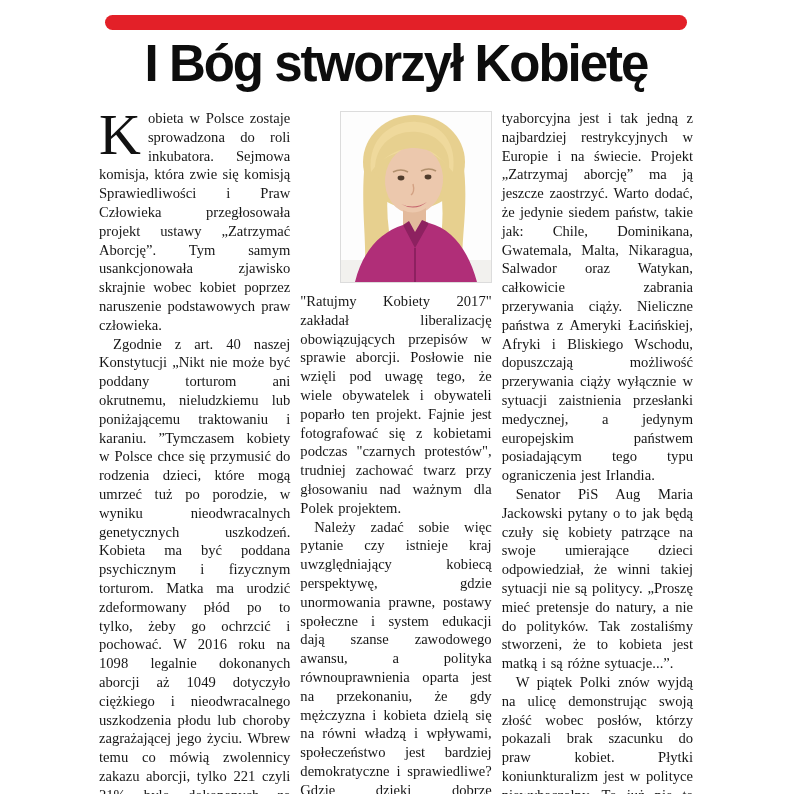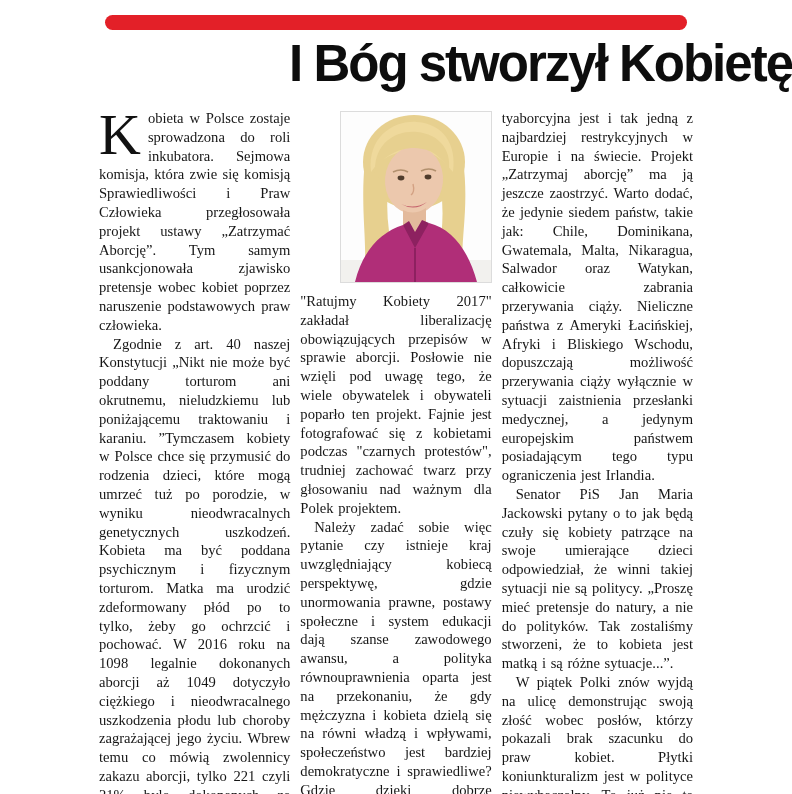--- a/index.html
+++ b/index.html
@@ -6,21 +6,21 @@
   .page {
     position:relative; width:792px; height:794px; background:#ffffff;
     overflow:hidden; font-family:"Liberation Serif", serif;
   }
   .red-bar {
     position:absolute; left:105px; top:15px; width:582px; height:15px;
     border-radius:8px; background:#e32028;
   }
   .headline {
     position:absolute; left:0; top:34px; width:100%; margin:0;
-    text-align:right; font-family:"Liberation Sans", sans-serif;
+    text-align:center; font-family:"Liberation Sans", sans-serif;
     font-weight:bold; font-size:51px; letter-spacing:-2px; color:#0d0d0d;
   }
   .columns {
     position:absolute; left:99px; top:109px; width:594px;
     display:flex; gap:10px;
   }
   .col { flex:1 1 0; min-width:0; }
   .para {
     margin:0; font-size:14.6px; line-height:18.8px; text-align:justify;
     color:#161616; word-spacing:1px; hyphens:auto;
@@ -40,21 +40,21 @@
 
 <div class="page">
 
   <div class="red-bar" style="background: rgb(227, 32, 40);"></div>
 
   <h1 class="headline" style="color: rgb(13, 13, 13);">I Bóg stworzył Kobietę</h1>
 
   <div class="columns">
 
     <div class="col">
-      <p class="para"><span class="dropcap">K</span><span>obieta w Polsce zostaje sprowadzona do roli inkubatora. Sejmowa komisja, która zwie się komisją Sprawiedliwości i Praw Człowieka przegłosowała projekt ustawy „Zatrzymać Aborcję”. Tym samym usankcjonowała zjawisko pretensje wobec kobiet poprzez naruszenie podstawowych praw człowieka.</span></p>
+      <p class="para"><span class="dropcap">K</span><span>obieta w Polsce zostaje sprowadzona do roli inkubatora. Sejmowa komisja, która zwie się komisją Sprawiedliwości i Praw Człowieka przegłosowała projekt ustawy „Zatrzymać Aborcję”. Tym samym usankcjonowała zjawisko skrajnie wobec kobiet poprzez naruszenie podstawowych praw człowieka.</span></p>
       <p class="para indent">Zgodnie z art. 40 naszej Konstytucji „Nikt nie może być poddany torturom ani okrutnemu, nieludzkiemu lub poniżającemu traktowaniu i karaniu. ”Tymczasem kobiety w Polsce chce się przymusić do rodzenia dzieci, które mogą umrzeć tuż po porodzie, w wyniku nieodwracalnych genetycznych uszkodzeń. Kobieta ma być poddana psychicznym i fizycznym torturom. Matka ma urodzić zdeformowany płód po to tylko, żeby go ochrzcić i pochować. W 2016 roku na 1098 legalnie dokonanych aborcji aż 1049 dotyczyło ciężkiego i nieodwracalnego uszkodzenia płodu lub choroby zagrażającej jego życiu. Wbrew temu co mówią zwolennicy zakazu aborcji, tylko 221 czyli 21% było dokonanych ze względu na stwierdzenie zespołu Downa. Osoby o skrajnie ideologicznych poglądach chcą więc zmusić kobiety do rodzenia, bez względu na to, jakie będą tego konsekwencje dla rodziny. Prawie 80% społeczeństwa jest przeciwna zaostrzeniu i tak już bardzo restrykcyjnego prawo antyaborcyjnego obowiązującego w Polsce od 1993 roku. Tylko około 10% chce całkowitego zakazu aborcji.</p>
 
     </div>
 
     <div class="col">
       <figure class="photo">
         <svg width="150" height="170" viewBox="0 0 150 170">
           <rect width="150" height="170" fill="#fdfdfd"></rect>
           <rect x="0" y="148" width="150" height="22" fill="#f2f1ee"></rect>
           <ellipse cx="73" cy="50" rx="51" ry="47" fill="#e7d08f"></ellipse>
@@ -75,19 +75,19 @@
           <path d="M74,136 L74,170" stroke="#8d2160" stroke-width="2"></path>
         </svg>
       </figure>
       <p class="para">"Ratujmy Kobiety 2017" zakładał liberalizację obowiązujących przepisów w sprawie aborcji. Posłowie nie wzięli pod uwagę tego, że wiele obywatelek i obywateli poparło ten projekt. Fajnie jest fotografować się z kobietami podczas "czarnych protestów", trudniej zachować twarz przy głosowaniu nad ważnym dla Polek projektem.</p>
       <p class="para indent">Należy zadać sobie więc pytanie czy istnieje kraj uwzględniający kobiecą perspektywę, gdzie unormowania prawne, postawy społeczne i system edukacji dają szanse zawodowego awansu, a polityka równouprawnienia oparta jest na przekonaniu, że gdy mężczyzna i kobieta dzielą się na równi władzą i wpływami, społeczeństwo jest bardziej demokratyczne i sprawiedliwe? Gdzie dzięki dobrze rozwiniętemu systemowi zabezpieczeń społecznych przedstawiciele obu płci mogą łatwiej godzić pracę zawodowa z życiem rodzinnym? A bezpłatna antykoncepcja chroni przed niechcianą ciążą? Taką politykę prowadzi od dłuższego czasu Szwecja, do której Polsce coraz dalej.</p>
 
     </div>
 
     <div class="col">
       <p class="para">tyaborcyjna jest i tak jedną z najbardziej restrykcyjnych w Europie i na świecie. Projekt „Zatrzymaj aborcję” ma ją jeszcze zaostrzyć. Warto dodać, że jedynie siedem państw, takie jak: Chile, Dominikana, Gwatemala, Malta, Nikaragua, Salwador oraz Watykan, całkowicie zabrania przerywania ciąży. Nieliczne państwa z Ameryki Łacińskiej, Afryki i Bliskiego Wschodu, dopuszczają możliwość przerywania ciąży wyłącznie w sytuacji zaistnienia przesłanki medycznej, a jedynym europejskim państwem posiadającym tego typu ograniczenia jest Irlandia.</p>
-      <p class="para indent">Senator PiS Jan Maria Jackowski pytany o to jak będą czuły się kobiety patrzące na swoje umierające dzieci odpowiedział, że winni takiej sytuacji nie są politycy. „Proszę mieć pretensje do natury, a nie do polityków. Tak zostaliśmy stworzeni, że to kobieta jest matką i są różne sytuacje...”.</p>
+      <p class="para indent">Senator PiS Aug Maria Jackowski pytany o to jak będą czuły się kobiety patrzące na swoje umierające dzieci odpowiedział, że winni takiej sytuacji nie są politycy. „Proszę mieć pretensje do natury, a nie do polityków. Tak zostaliśmy stworzeni, że to kobieta jest matką i są różne sytuacje...”.</p>
       <p class="para indent">W piątek Polki znów wyjdą na ulicę demonstrując swoją złość wobec posłów, którzy pokazali brak szacunku do praw kobiet. Płytki koniunkturalizm jest w polityce niewybaczalny. To już nie te czasy, żeby kobiety grały rolę wystraszonych dziewczynek. Trzeba walczyć o swoją godność. Presja ma sens.</p>
 
     </div>
 
   </div>
 </div>
 
 </body></html>

